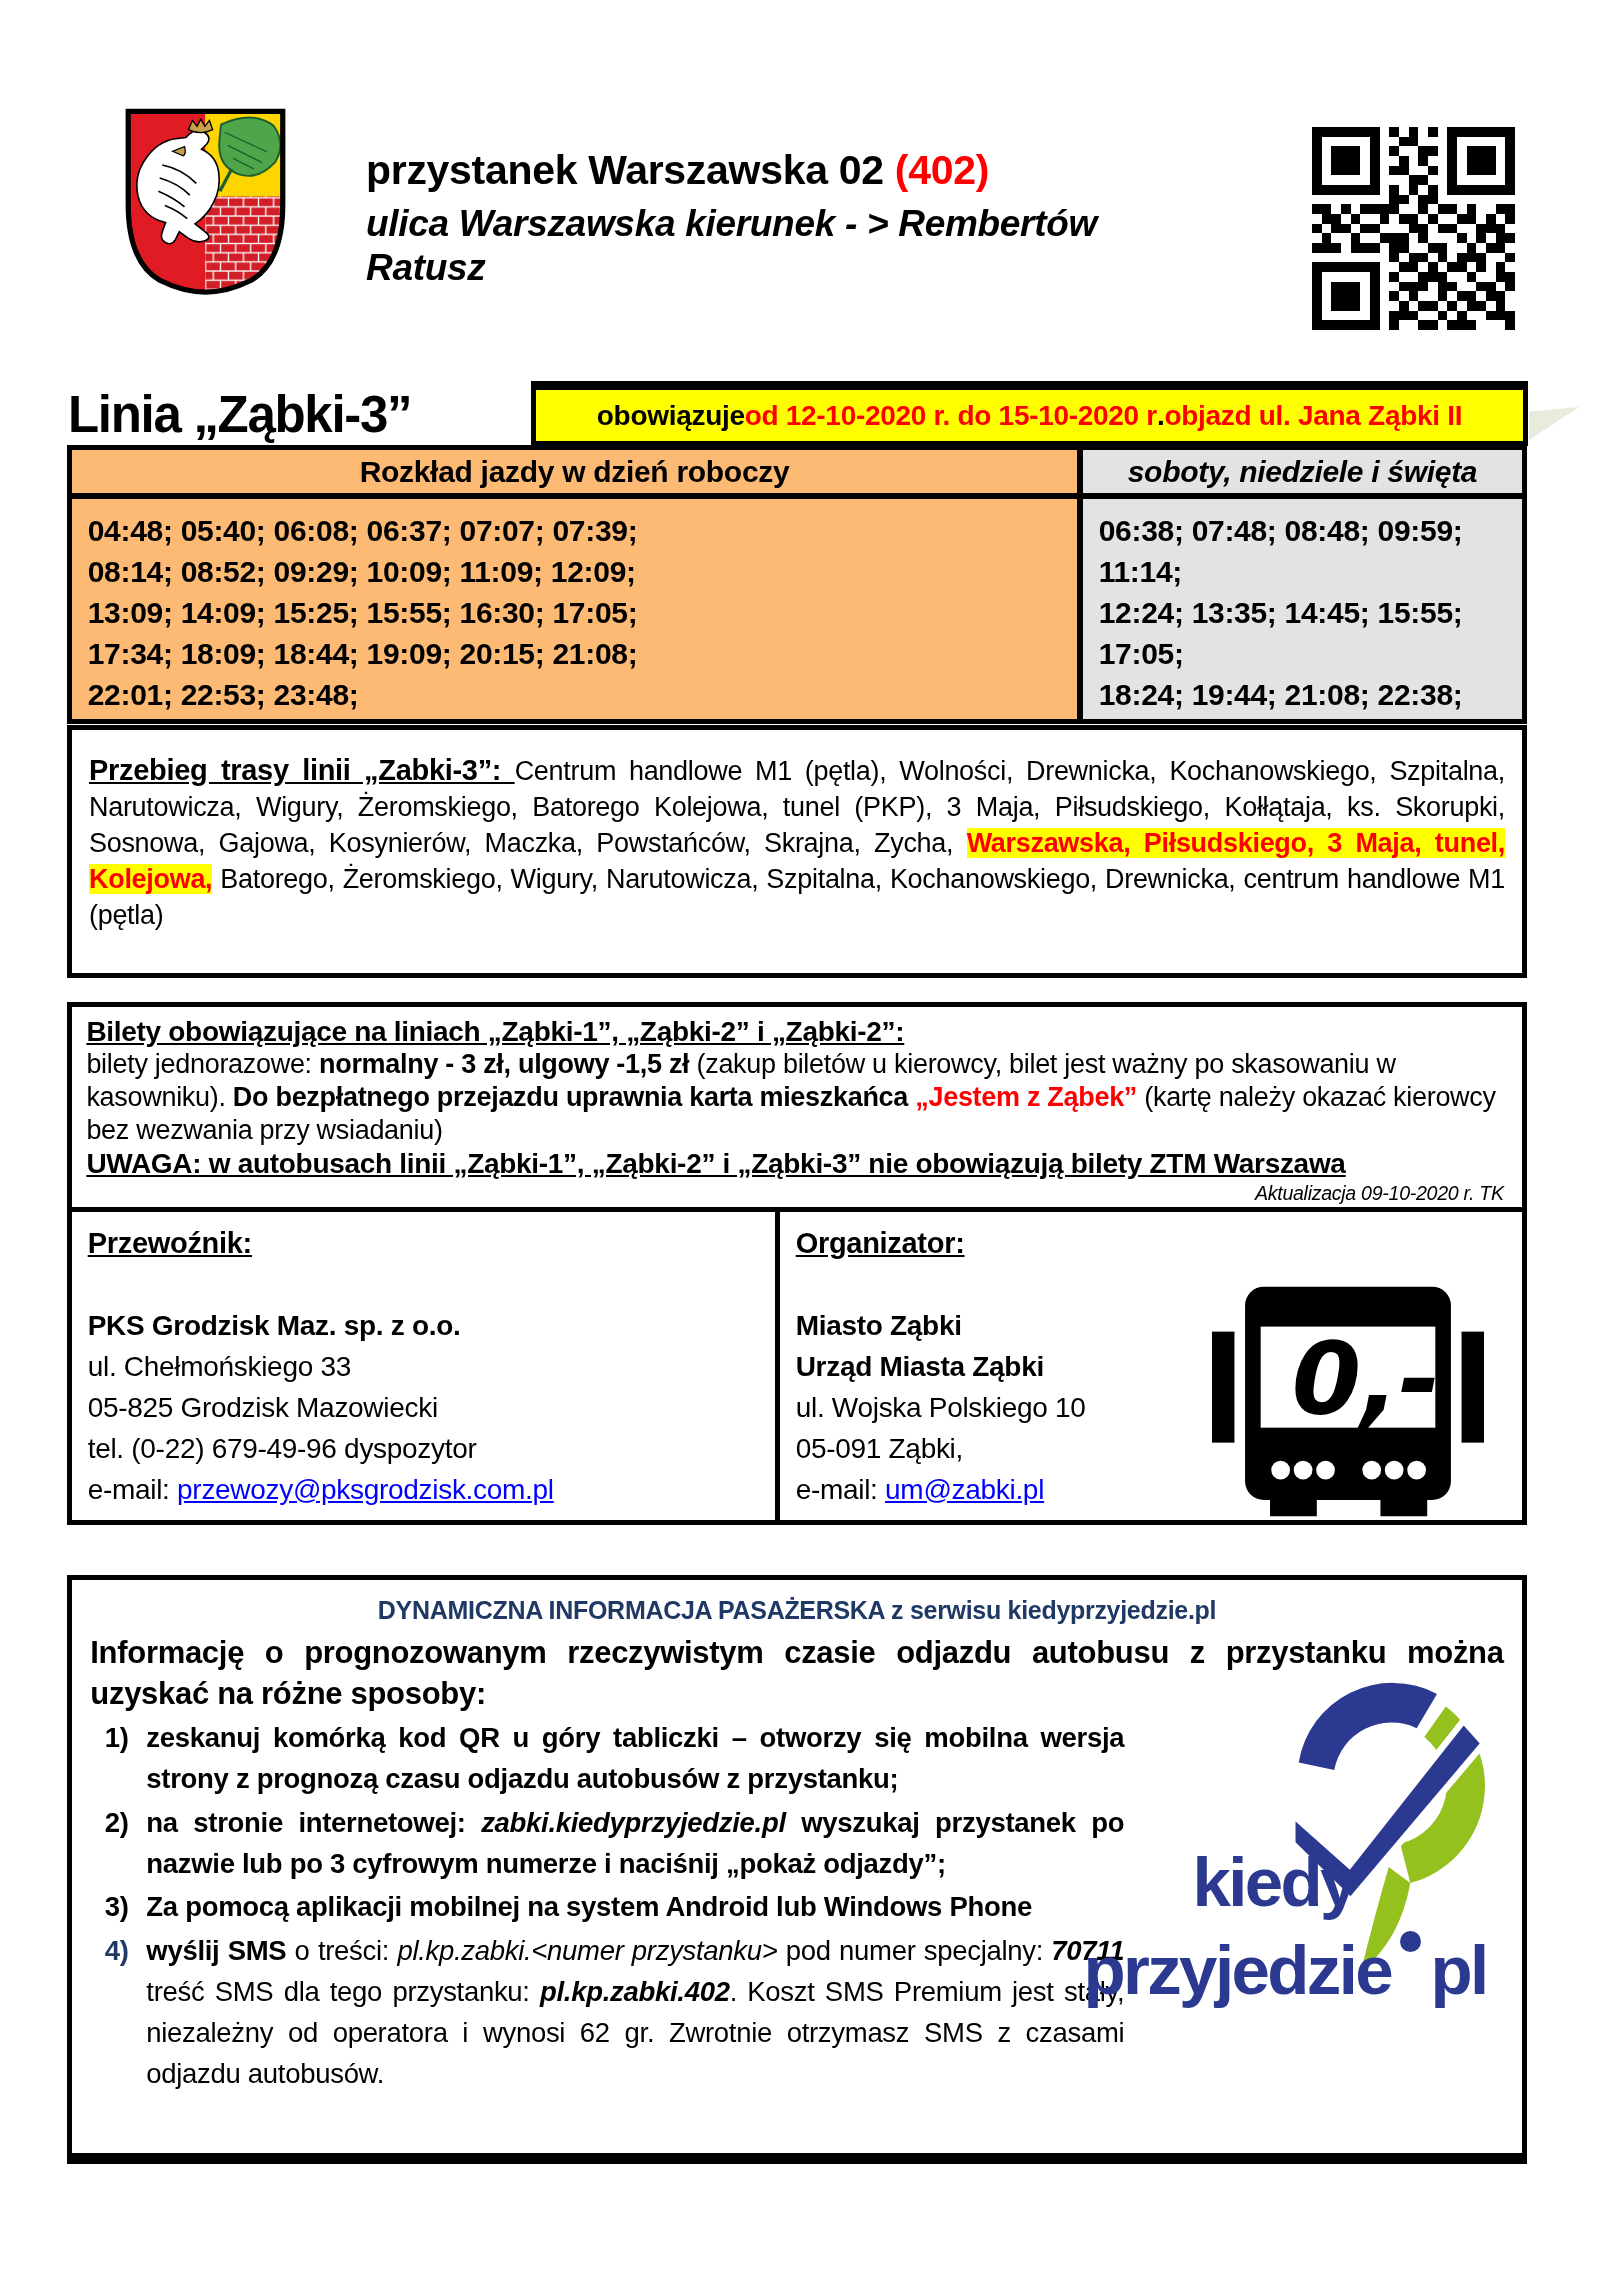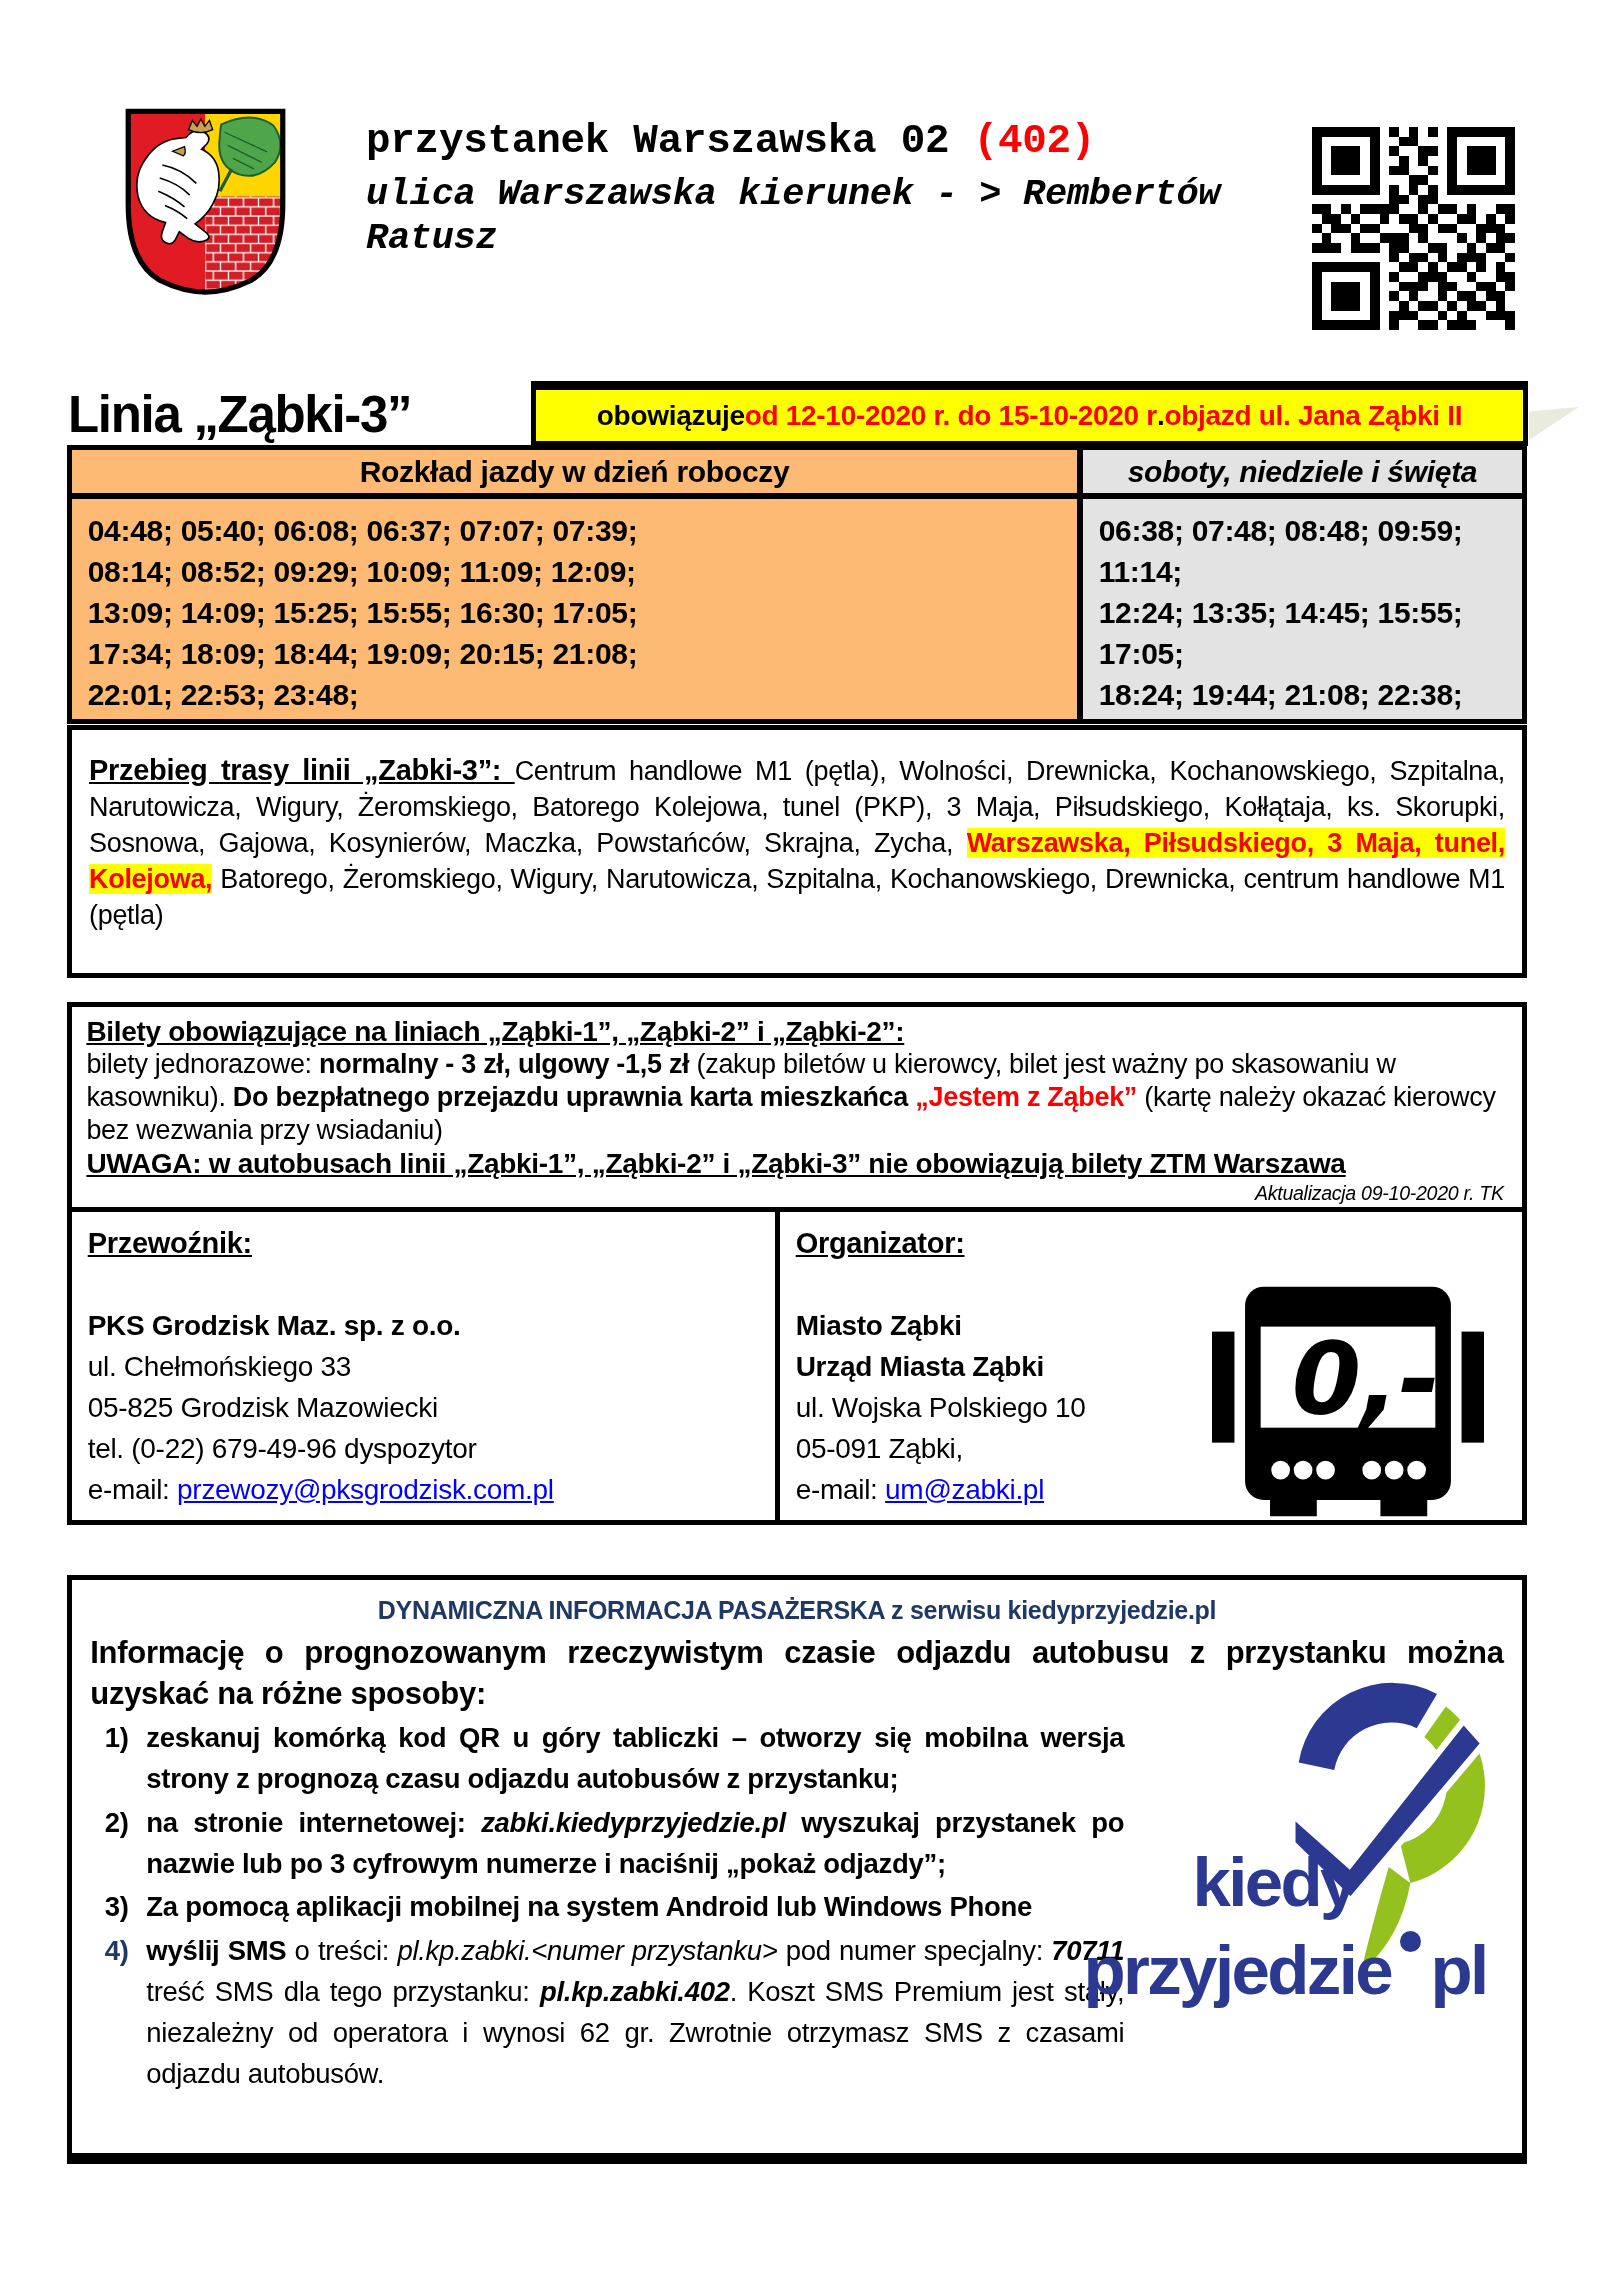--- a/index.html
+++ b/index.html
@@ -6,21 +6,21 @@
   html,body { background:#fff; }
   body {
     width:1623px; height:2295px; position:relative;
     font-family:"Liberation Sans", sans-serif; color:#000;
     letter-spacing:-0.3px;
   }
   .abs { position:absolute; }
 
   
   #coat-of-arms { left:123px; top:106px; width:165px; height:190px; }
-  .header-text { left:366px; top:118px; width:935px;font-family:Liberation Mono, monospace; }
+  .header-text { left:366px; top:147px; width:935px; }
   .stop-title { font-size:41px; font-weight:bold; white-space:nowrap; }
   .stop-number { color:#ff0000; }
   .stop-subtitle { font-size:37px; font-weight:bold; font-style:italic; line-height:44px; margin-top:7.9px; }
   #qr-code {
     left:1307px; top:122px; width:213px; height:213px; background:#fff;
     display:grid; grid-template-columns:repeat(21,1fr); grid-template-rows:repeat(21,1fr);
     padding:5.2px;
   }
   .qm { background:#fff; } .qm.on { background:#000; }
 

